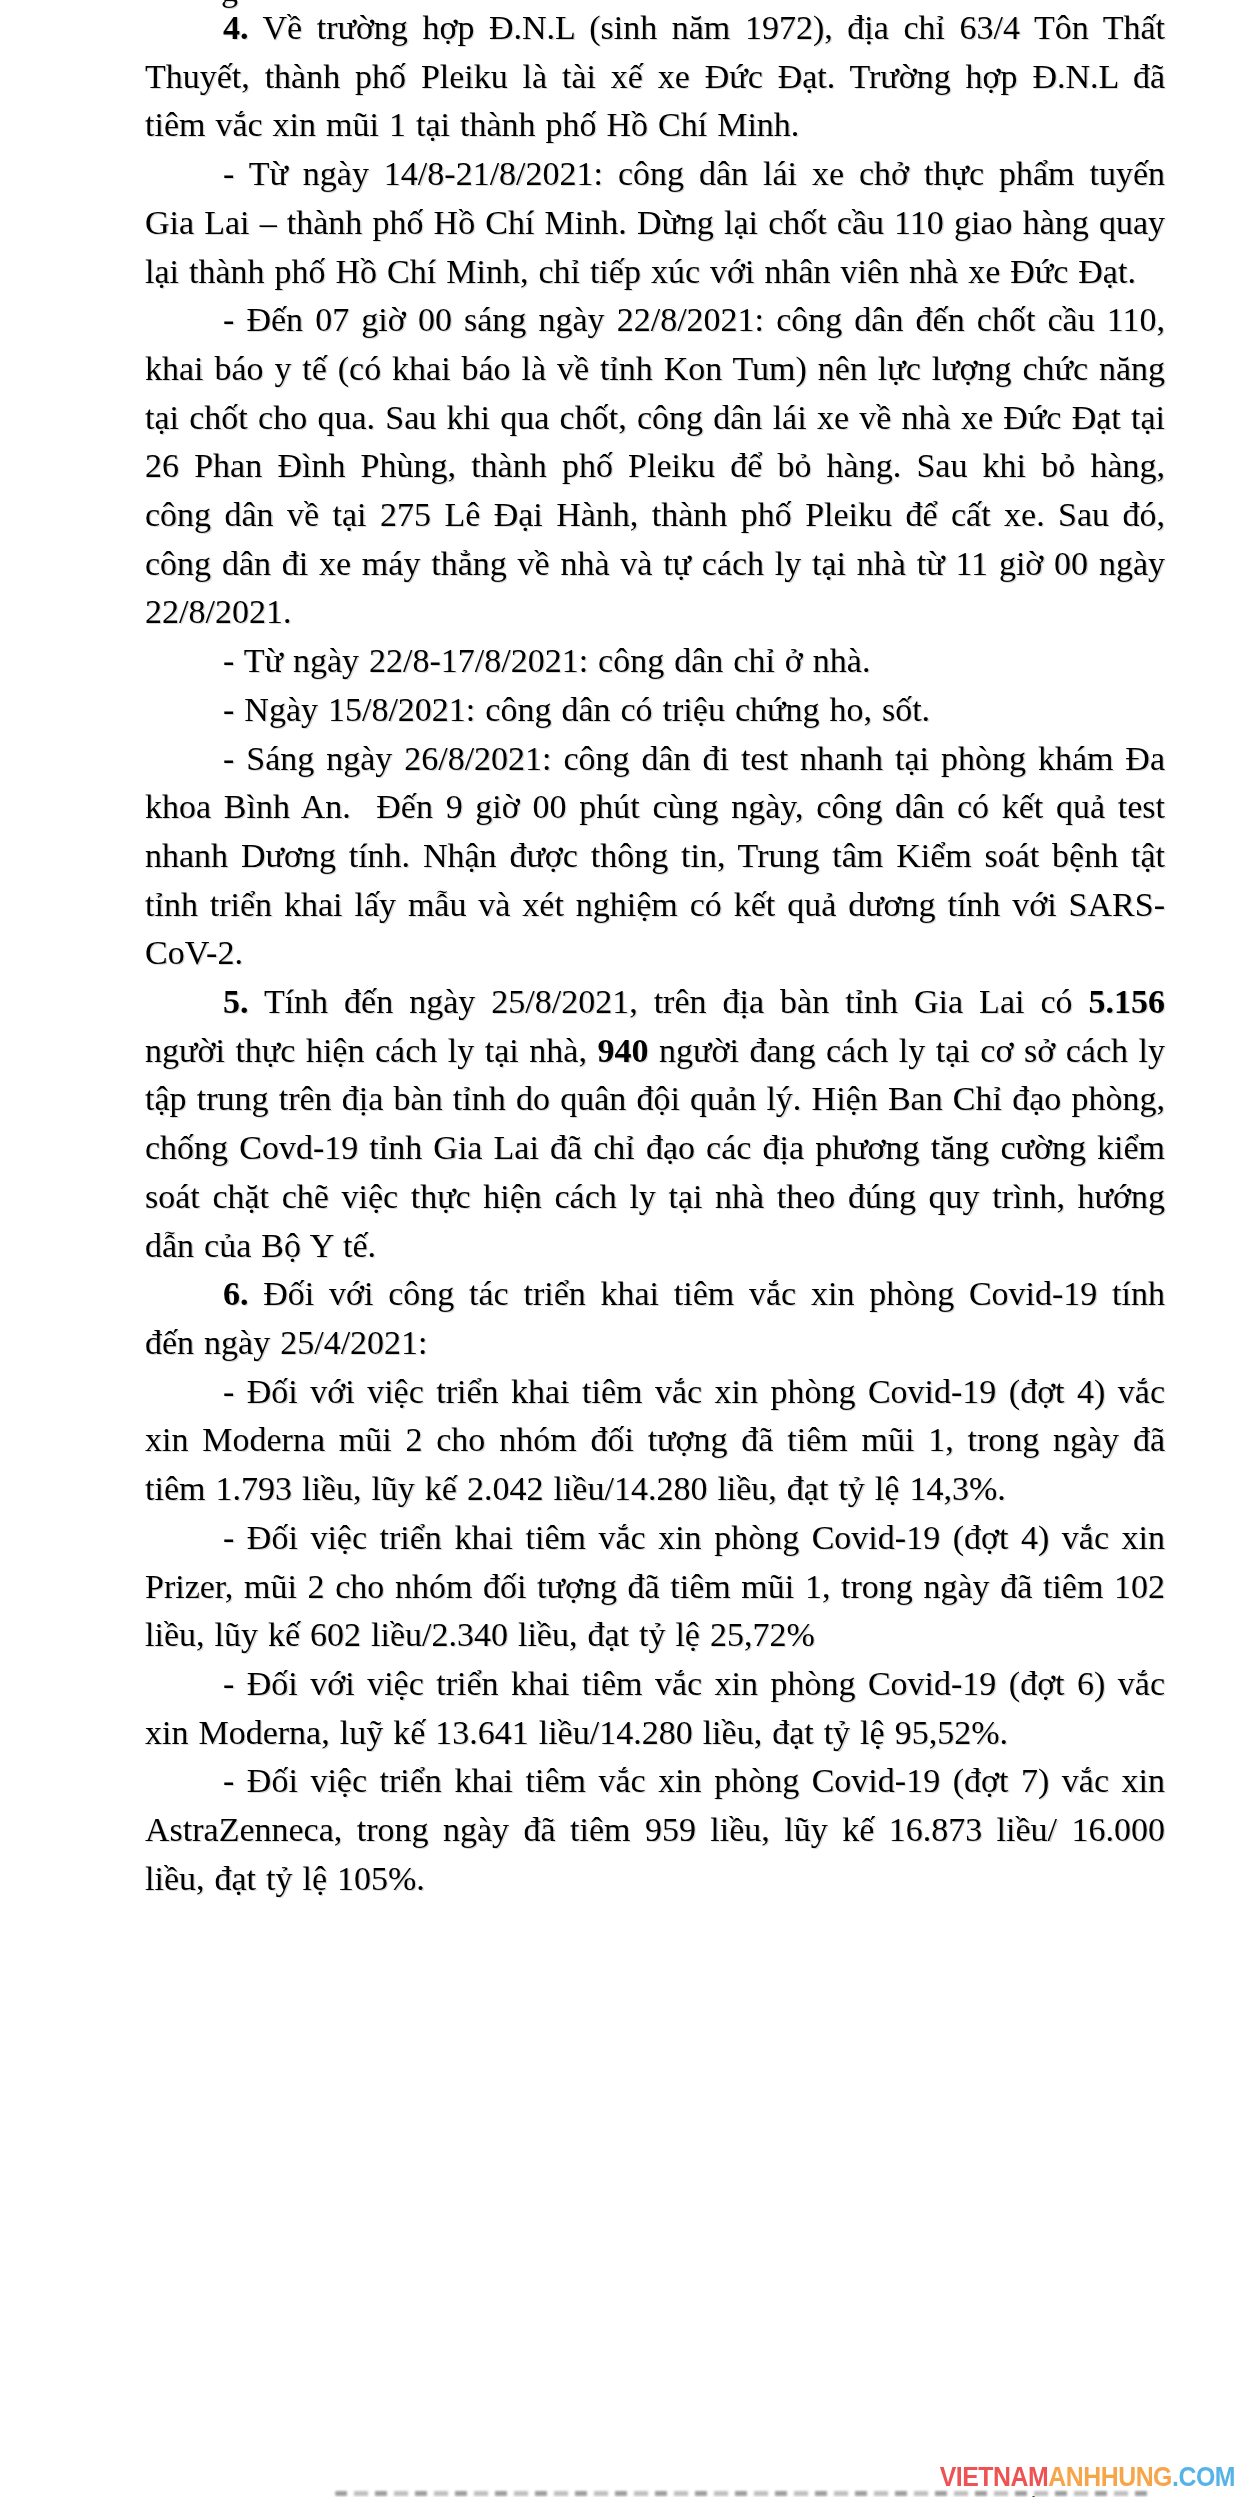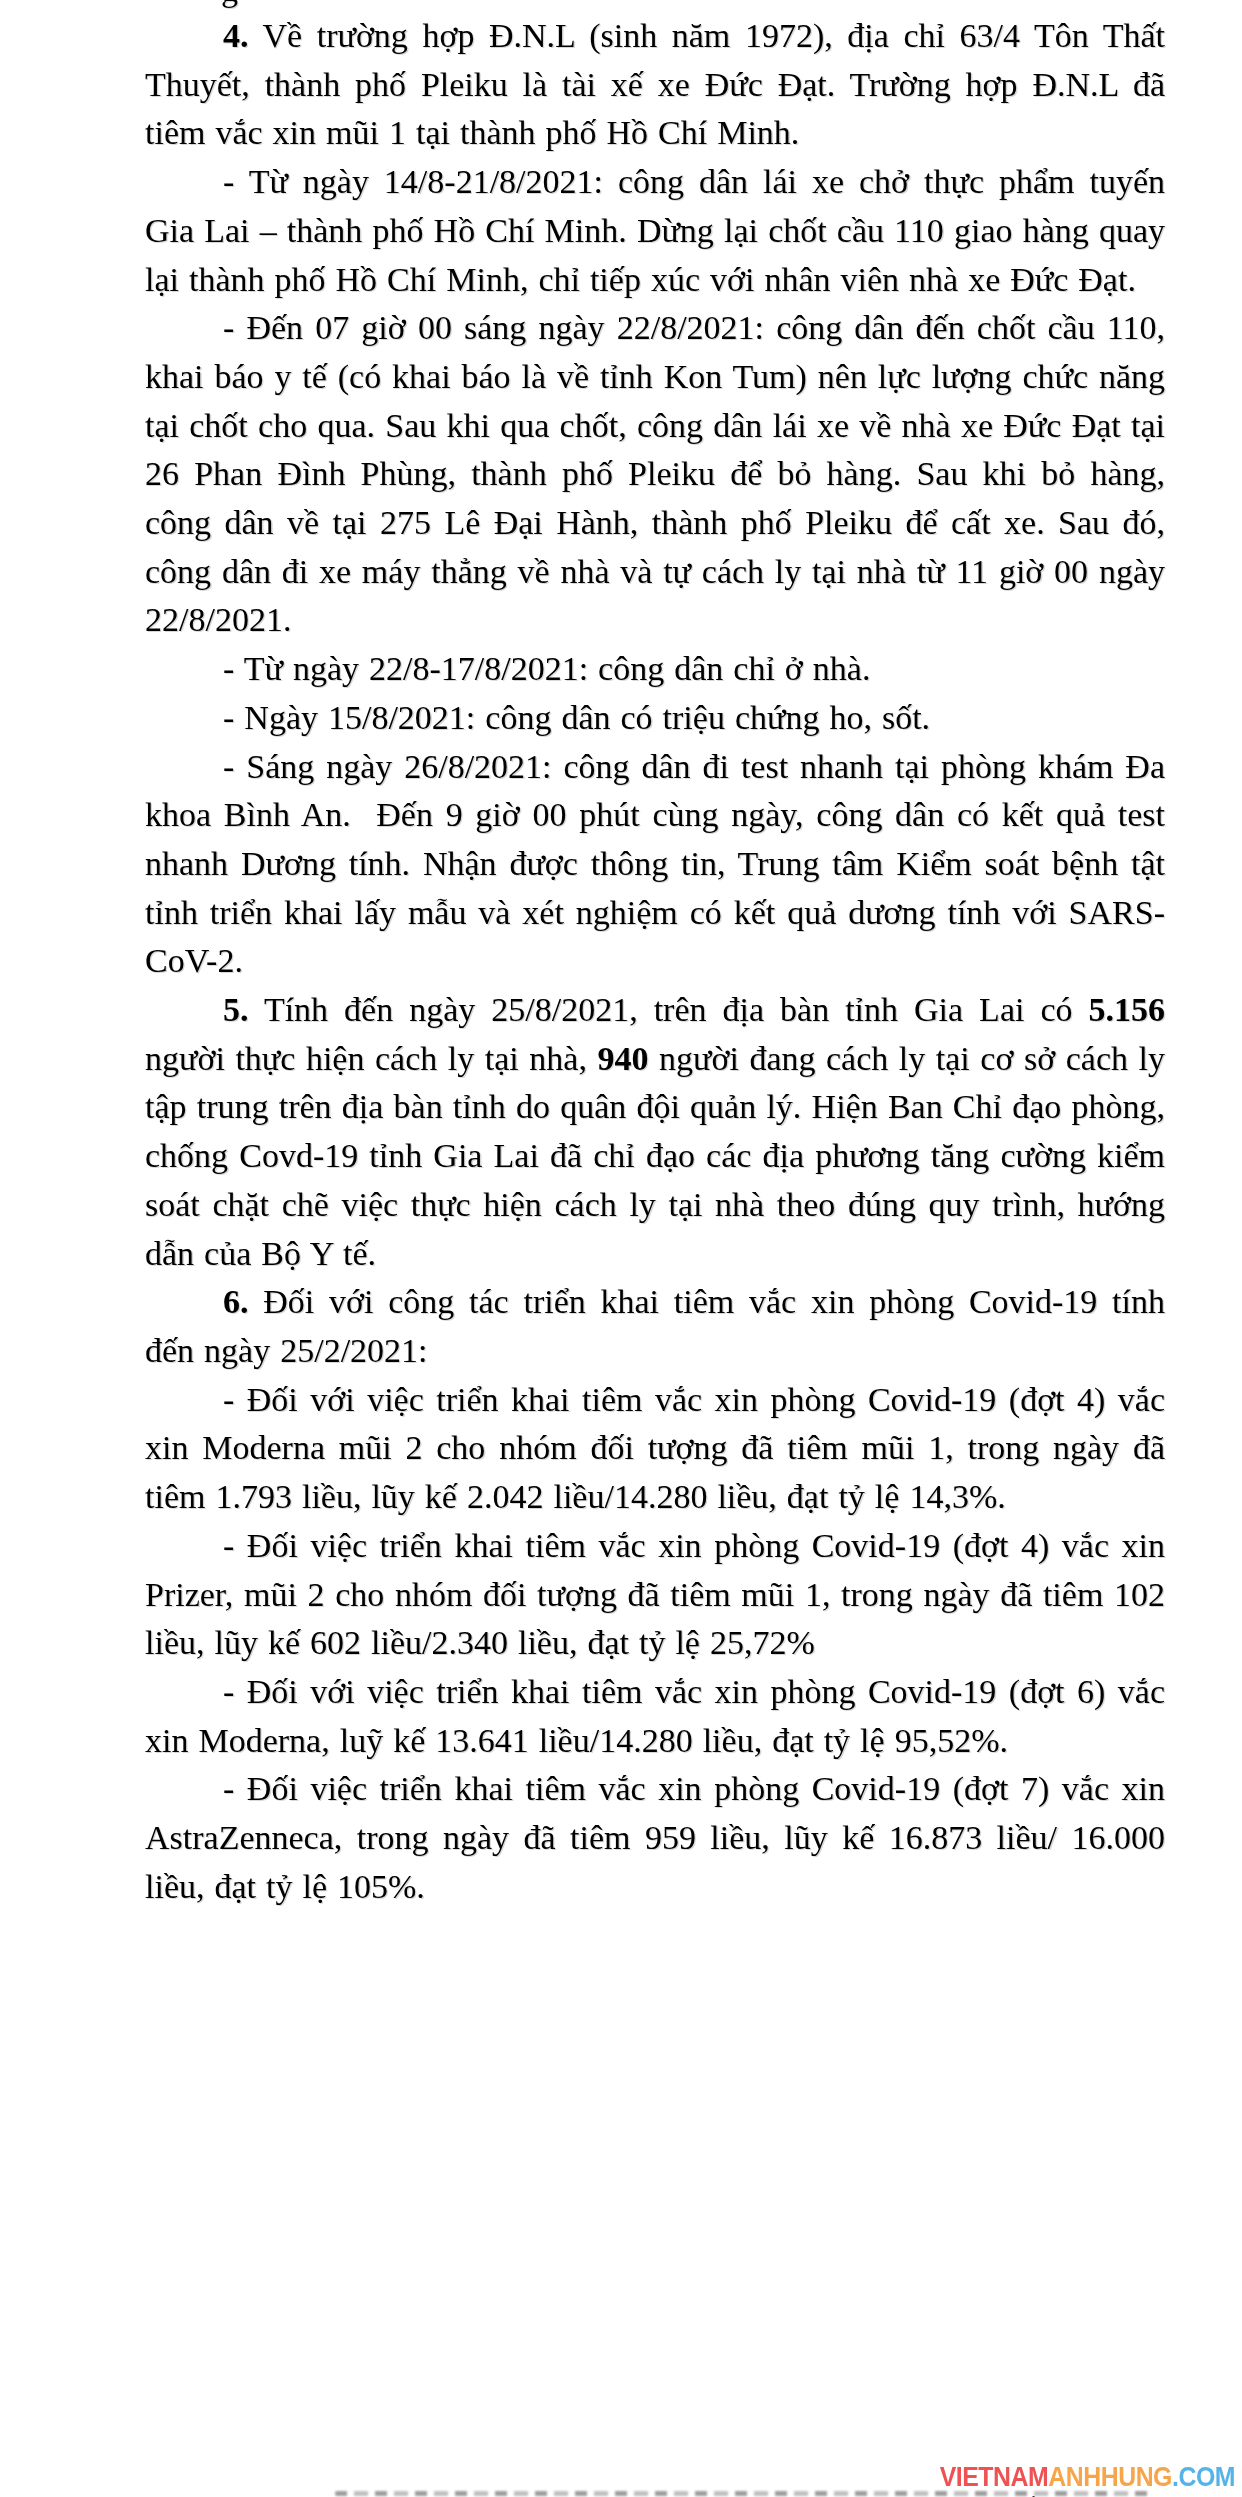--- a/index.html
+++ b/index.html
@@ -12,21 +12,21 @@
     color: #000;
   }
   .page { position: absolute; inset: 0; }
 
   
   .doc {
     position: absolute;
     left: 145px;
     width: 1020px;
     top: 0;
-    padding-top: 12px;
+    padding-top: 4px;
   }
   .para {
     margin: 0;
     font-size: 34px;
     line-height: 48.7px;
     text-align: justify;
     text-indent: 78px;
     word-spacing: 1.5px;
     text-shadow: 1.3px 1.3px 0.6px rgba(110,110,110,0.28);
   }
@@ -81,21 +81,21 @@
   </div>
 
   <main class="doc">
       <p class="para"><span class="b">4.</span><span> Về trường hợp Đ.N.L (sinh năm 1972), địa chỉ 63/4 Tôn Thất Thuyết, thành phố Pleiku là tài xế xe Đức Đạt. Trường hợp Đ.N.L đã tiêm vắc xin mũi 1 tại thành phố Hồ Chí Minh.</span></p>
       <p class="para"><span>- Từ ngày 14/8-21/8/2021: công dân lái xe chở thực phẩm tuyến Gia Lai – thành phố Hồ Chí Minh. Dừng lại chốt cầu 110 giao hàng quay lại thành phố Hồ Chí Minh, chỉ tiếp xúc với nhân viên nhà xe Đức Đạt.</span></p>
       <p class="para"><span>- Đến 07 giờ 00 sáng ngày 22/8/2021: công dân đến chốt cầu 110, khai báo y tế (có khai báo là về tỉnh Kon Tum) nên lực lượng chức năng tại chốt cho qua. Sau khi qua chốt, công dân lái xe về nhà xe Đức Đạt tại 26 Phan Đình Phùng, thành phố Pleiku để bỏ hàng. Sau khi bỏ hàng, công dân về tại 275 Lê Đại Hành, thành phố Pleiku để cất xe. Sau đó, công dân đi xe máy thẳng về nhà và tự cách ly tại nhà từ 11 giờ 00 ngày 22/8/2021.</span></p>
       <p class="para"><span>- Từ ngày 22/8-17/8/2021: công dân chỉ ở nhà.</span></p>
       <p class="para"><span>- Ngày 15/8/2021: công dân có triệu chứng ho, sốt.</span></p>
       <p class="para"><span>- Sáng ngày 26/8/2021: công dân đi test nhanh tại phòng khám Đa khoa Bình An.&nbsp; Đến 9 giờ 00 phút cùng ngày, công dân có kết quả test nhanh Dương tính. Nhận được thông tin, Trung tâm Kiểm soát bệnh tật tỉnh triển khai lấy mẫu và xét nghiệm có kết quả dương tính với SARS-CoV-2.</span></p>
       <p class="para"><span class="b">5.</span><span> Tính đến ngày 25/8/2021, trên địa bàn tỉnh Gia Lai có </span><span class="b">5.156</span><span> người thực hiện cách ly tại nhà, </span><span class="b">940</span><span> người đang cách ly tại cơ sở cách ly tập trung trên địa bàn tỉnh do quân đội quản lý. Hiện Ban Chỉ đạo phòng, chống Covd-19 tỉnh Gia Lai đã chỉ đạo các địa phương tăng cường kiểm soát chặt chẽ việc thực hiện cách ly tại nhà theo đúng quy trình, hướng dẫn của Bộ Y tế.</span></p>
-      <p class="para"><span class="b">6.</span><span> Đối với công tác triển khai tiêm vắc xin phòng Covid-19 tính đến ngày 25/2/2021:</span></p>
+      <p class="para"><span class="b">6.</span><span> Đối với công tác triển khai tiêm vắc xin phòng Covid-19 tính đến ngày 25/4/2021:</span></p>
       <p class="para"><span>- Đối với việc triển khai tiêm vắc xin phòng Covid-19 (đợt 4) vắc xin Moderna mũi 2 cho nhóm đối tượng đã tiêm mũi 1, trong ngày đã tiêm 1.793 liều, lũy kế 2.042 liều/14.280 liều, đạt tỷ lệ 14,3%.</span></p>
       <p class="para"><span>- Đối việc triển khai tiêm vắc xin phòng Covid-19 (đợt 4) vắc xin Prizer, mũi 2 cho nhóm đối tượng đã tiêm mũi 1, trong ngày đã tiêm 102 liều, lũy kế 602 liều/2.340 liều, đạt tỷ lệ 25,72%</span></p>
       <p class="para"><span>- Đối với việc triển khai tiêm vắc xin phòng Covid-19 (đợt 6) vắc xin Moderna, luỹ kế 13.641 liều/14.280 liều, đạt tỷ lệ 95,52%.</span></p>
       <p class="para"><span>- Đối việc triển khai tiêm vắc xin phòng Covid-19 (đợt 7) vắc xin AstraZenneca, trong ngày đã tiêm 959 liều, lũy kế 16.873 liều/ 16.000 liều, đạt tỷ lệ 105%.</span></p>
     </main>
 
   <div class="bottom-fragment"></div>
 
   <span class="artifact">,</span>
 

